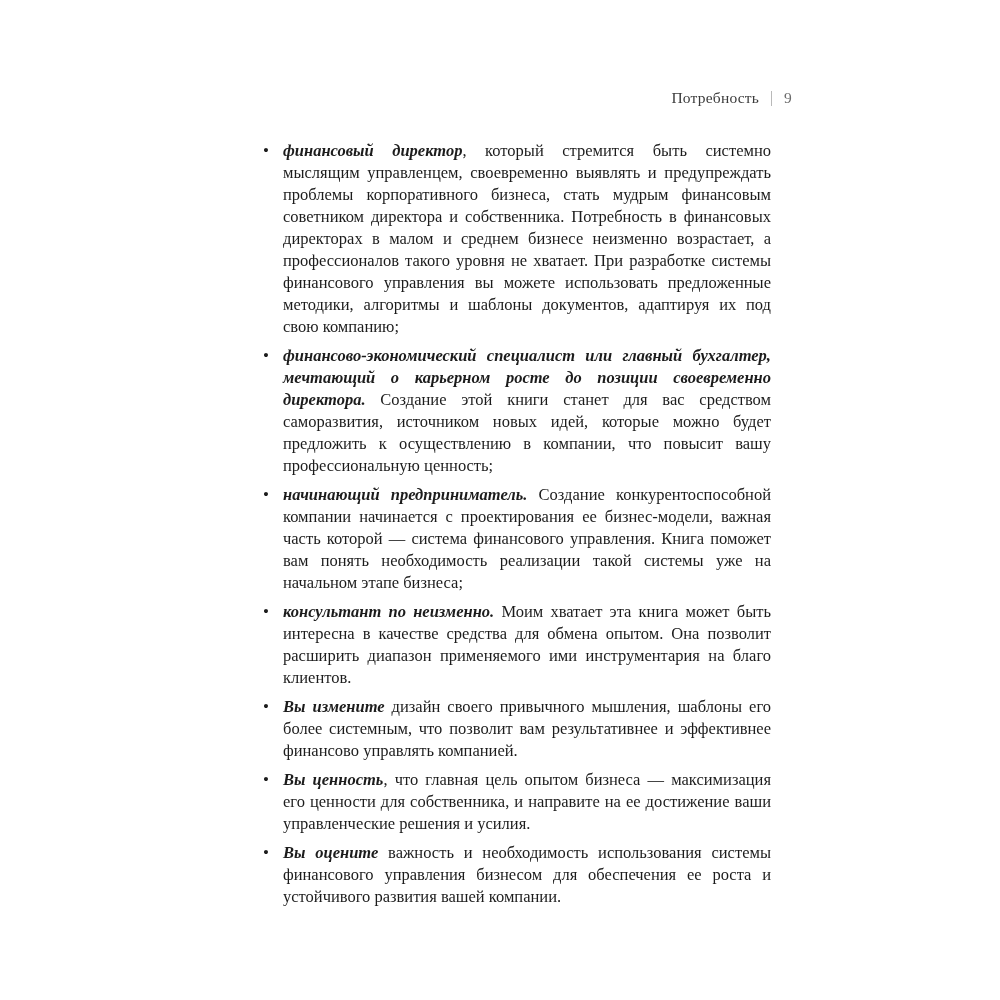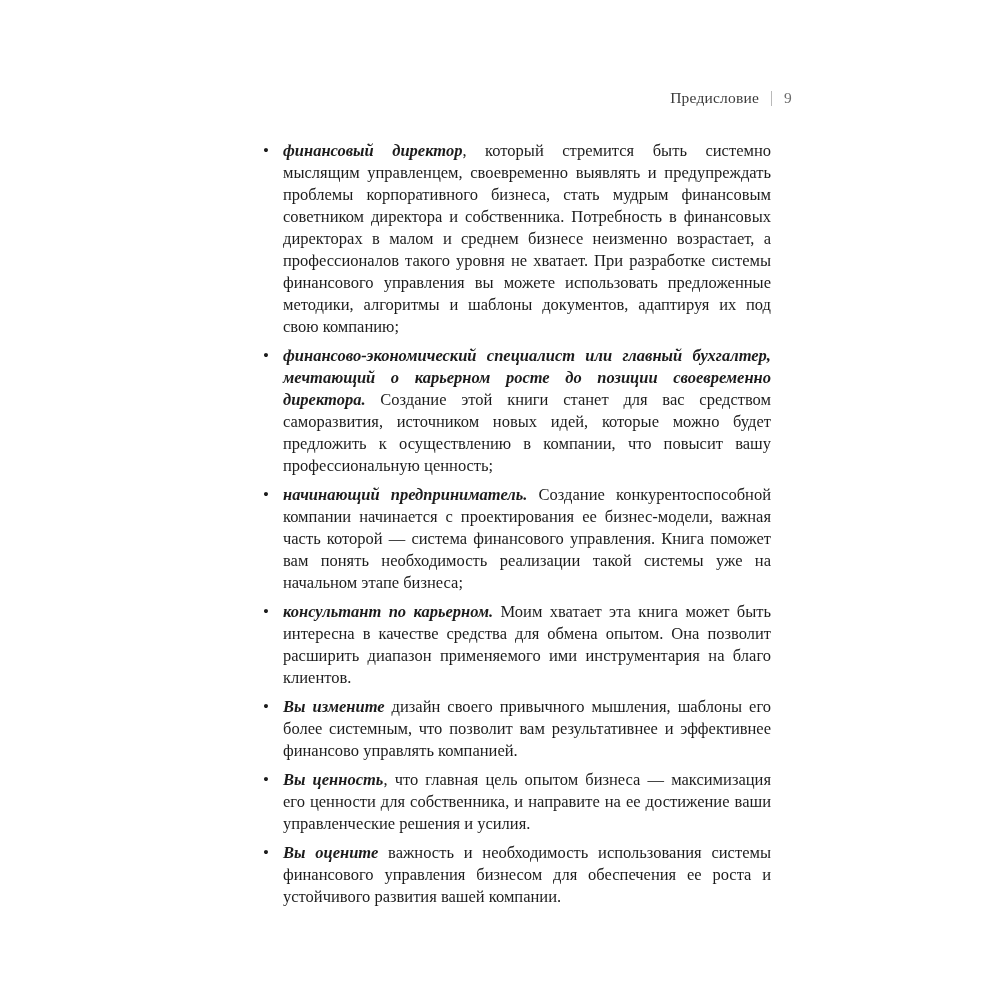--- a/index.html
+++ b/index.html
@@ -41,21 +41,21 @@
     font-weight: 700; font-size: 16.5px; line-height: 22px;
     margin: 26px 0 15px 0; color: #111111;
   }
 </style>
 </head>
 <body>
 
 <div class="page">
 
   <div class="page-header">
-    <span>Предисловие</span>
+    <span>Потребность</span>
     <span class="header-sep"></span>
     <span class="page-number">9</span>
   </div>
 
   <div class="content">
 
     <div class="bullet-item">
       <span class="marker">•</span>
       <p class="bullet-text"><span class="lead">финансовый директор</span><span>, который стремится быть системно мыслящим управленцем, своевременно выявлять и предупреждать проблемы корпоративного бизнеса, стать мудрым финансовым советником директора и собственника. Потребность в финансовых директорах в малом и среднем бизнесе неизменно возрастает, а профессионалов такого уровня не хватает. При разработке системы финансового управления вы можете использовать предложенные методики, алгоритмы и шаблоны документов, адаптируя их под свою компанию;</span></p>
     </div>
@@ -65,21 +65,21 @@
       <p class="bullet-text"><span class="lead">финансово-экономический специалист или главный бухгалтер, мечтающий о карьерном росте до позиции своевременно директора.</span><span> Создание этой книги станет для вас средством саморазвития, источником новых идей, которые можно будет предложить к осуществлению в компании, что повысит вашу профессиональную ценность;</span></p>
     </div>
 
     <div class="bullet-item">
       <span class="marker">•</span>
       <p class="bullet-text"><span class="lead">начинающий предприниматель.</span><span> Создание конкурентоспособной компании начинается с проектирования ее бизнес-модели, важная часть которой — система финансового управления. Книга поможет вам понять необходимость реализации такой системы уже на начальном этапе бизнеса;</span></p>
     </div>
 
     <div class="bullet-item">
       <span class="marker">•</span>
-      <p class="bullet-text"><span class="lead">консультант по карьерном.</span><span> Моим хватает эта книга может быть интересна в качестве средства для обмена опытом. Она позволит расширить диапазон применяемого ими инструментария на благо клиентов.</span></p>
+      <p class="bullet-text"><span class="lead">консультант по неизменно.</span><span> Моим хватает эта книга может быть интересна в качестве средства для обмена опытом. Она позволит расширить диапазон применяемого ими инструментария на благо клиентов.</span></p>
     </div>
 
 
     <div class="bullet-item">
       <span class="marker">•</span>
       <p class="bullet-text"><span class="lead">Вы измените</span><span> дизайн своего привычного мышления, шаблоны его более системным, что позволит вам результативнее и эффективнее финансово управлять компанией.</span></p>
     </div>
 
     <div class="bullet-item">
       <span class="marker">•</span>

